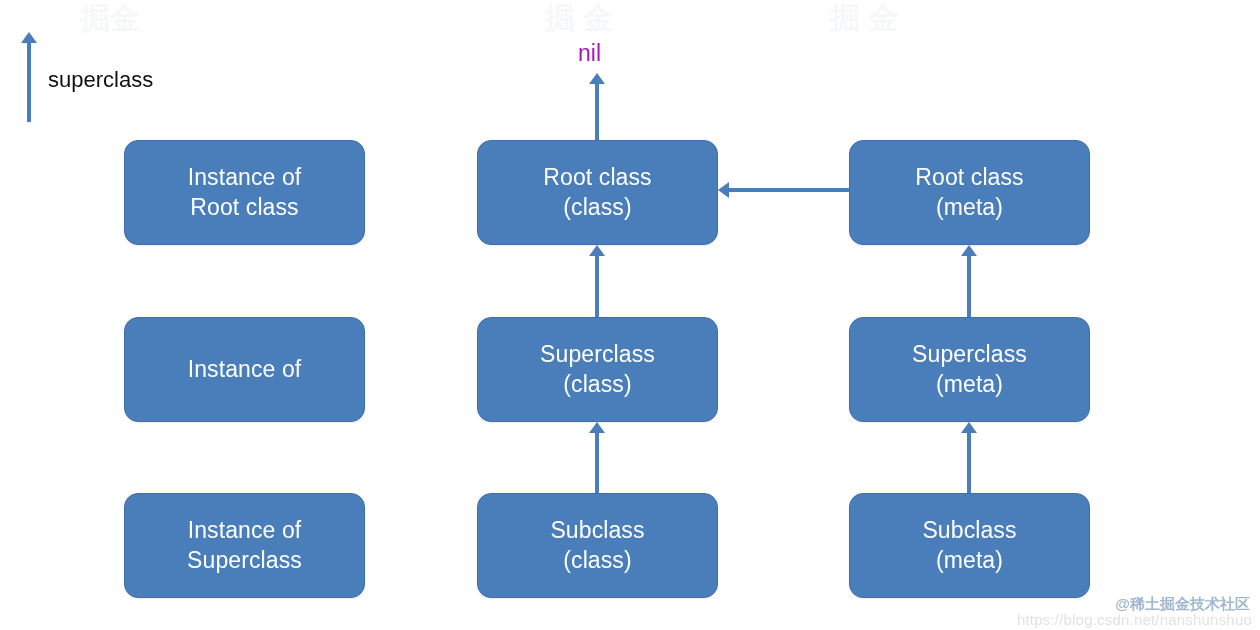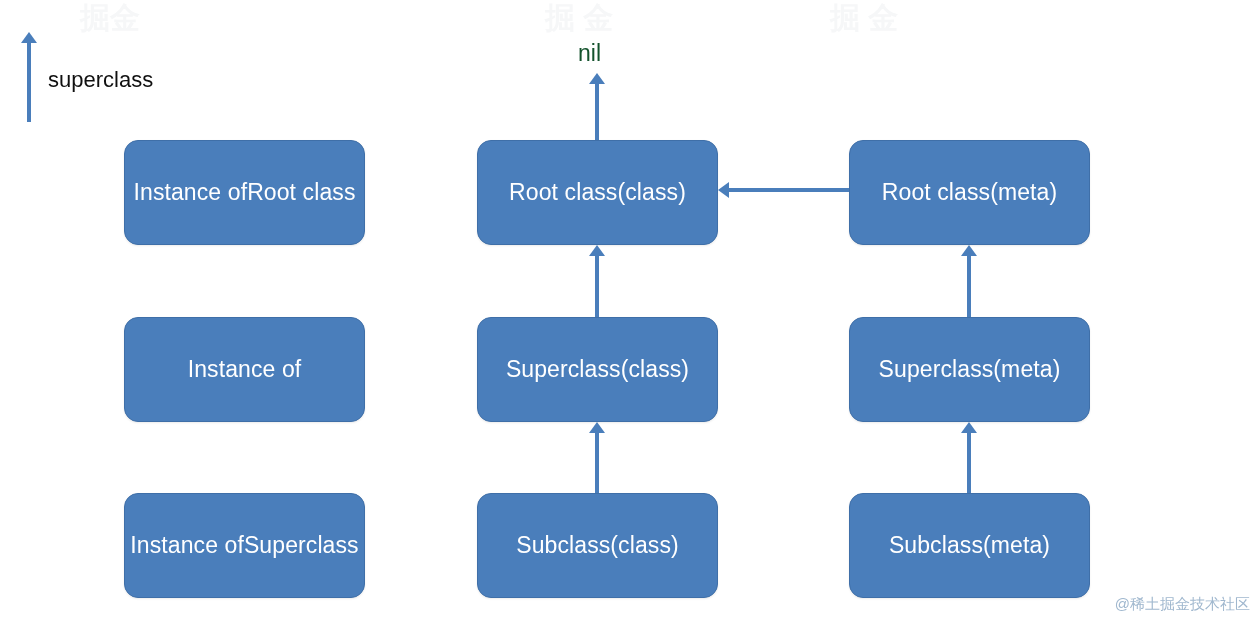--- a/index.html
+++ b/index.html
@@ -20,21 +20,21 @@
 
   
   .node {
     position: absolute;
     box-sizing: border-box;
     background: #4a7ebb;
     border: 1px solid #3f6fa8;
     border-radius: 14px;
     color: #ffffff;
     display: flex;
-    flex-direction: row;
+    flex-direction: column;
     align-items: center;
     justify-content: center;
     line-height: 1.28;
     font-size: 23px;
     text-align: center;
     letter-spacing: 0.1px;
     box-shadow: 0 1px 2px rgba(0,0,0,0.08);
   }
   .node .ln { display: block; white-space: nowrap; }
 
@@ -68,40 +68,41 @@
     transform: translateY(-50%);
     width: 0; height: 0;
     border-top: 8px solid transparent;
     border-bottom: 8px solid transparent;
     border-right: 11px solid #4a7ebb;
   }
 
   
   .plain-label {
     position: absolute;
-    color: #14532d;
+    color: #a21caf;
     font-size: 23px;
     white-space: nowrap;
   }
   .legend-label {
     position: absolute;
     color: #101010;
     font-size: 22px;
     white-space: nowrap;
   }
 
   
   .wm-brand {
     position: absolute;
     right: 10px;
     bottom: 16px;
     color: #9bb4cc;
     font-size: 15px;
     white-space: nowrap;
     opacity: 0.95;
+    font-weight: bold;
   }
   .wm-url {
     position: absolute;
     right: 8px;
     bottom: 2px;
     color: #e2e2e2;
     font-size: 15px;
     white-space: nowrap;
     letter-spacing: 0.2px;
   }
@@ -174,15 +175,16 @@
   </div>
 
   <div class="node" style="left:849px; top:493px; width:241px; height:105px;">
     <span class="ln">Subclass</span>
     <span class="ln">(meta)</span>
   </div>
 
   <div class="arrow-v" style="left:595px; top:431px; height:62px;"></div>
   <div class="arrow-v" style="left:967px; top:431px; height:62px;"></div>
 
+  <div class="wm-url">https://blog.csdn.net/nanshunshuo</div>
   <div class="wm-brand">@稀土掘金技术社区</div>
 
 </div>
 
 </body></html>

